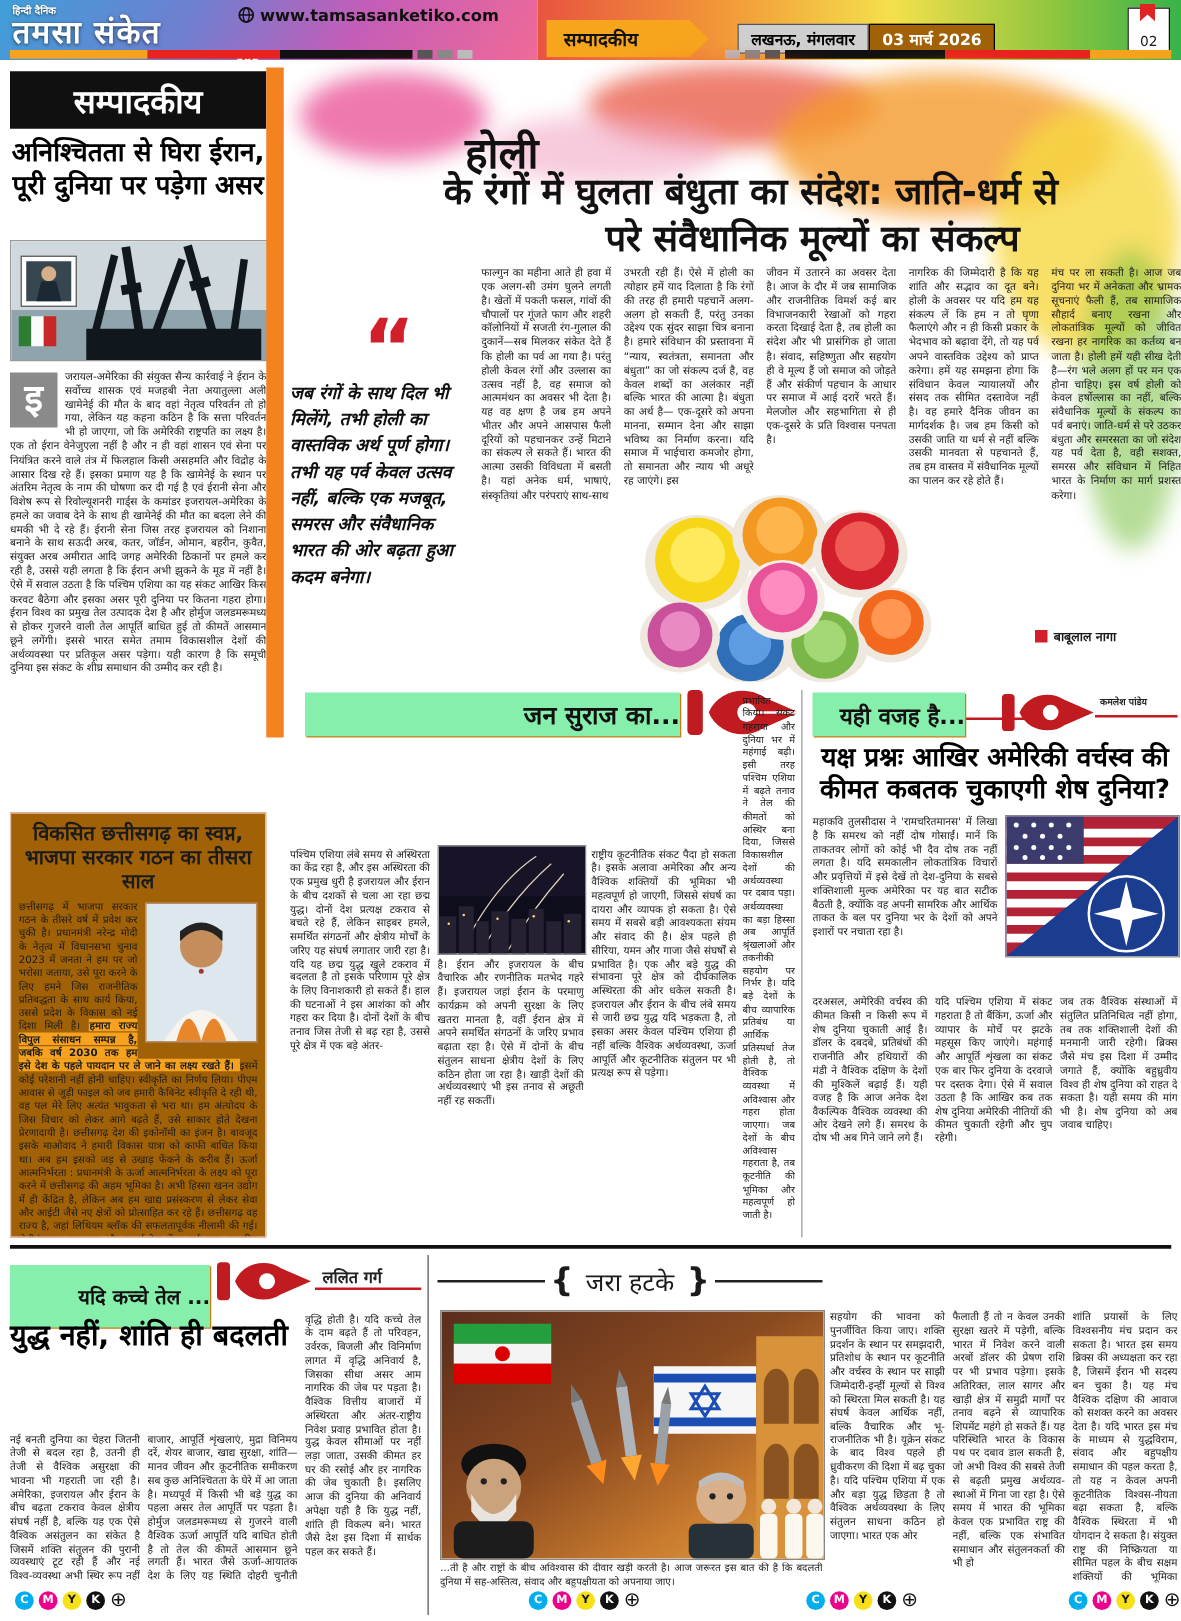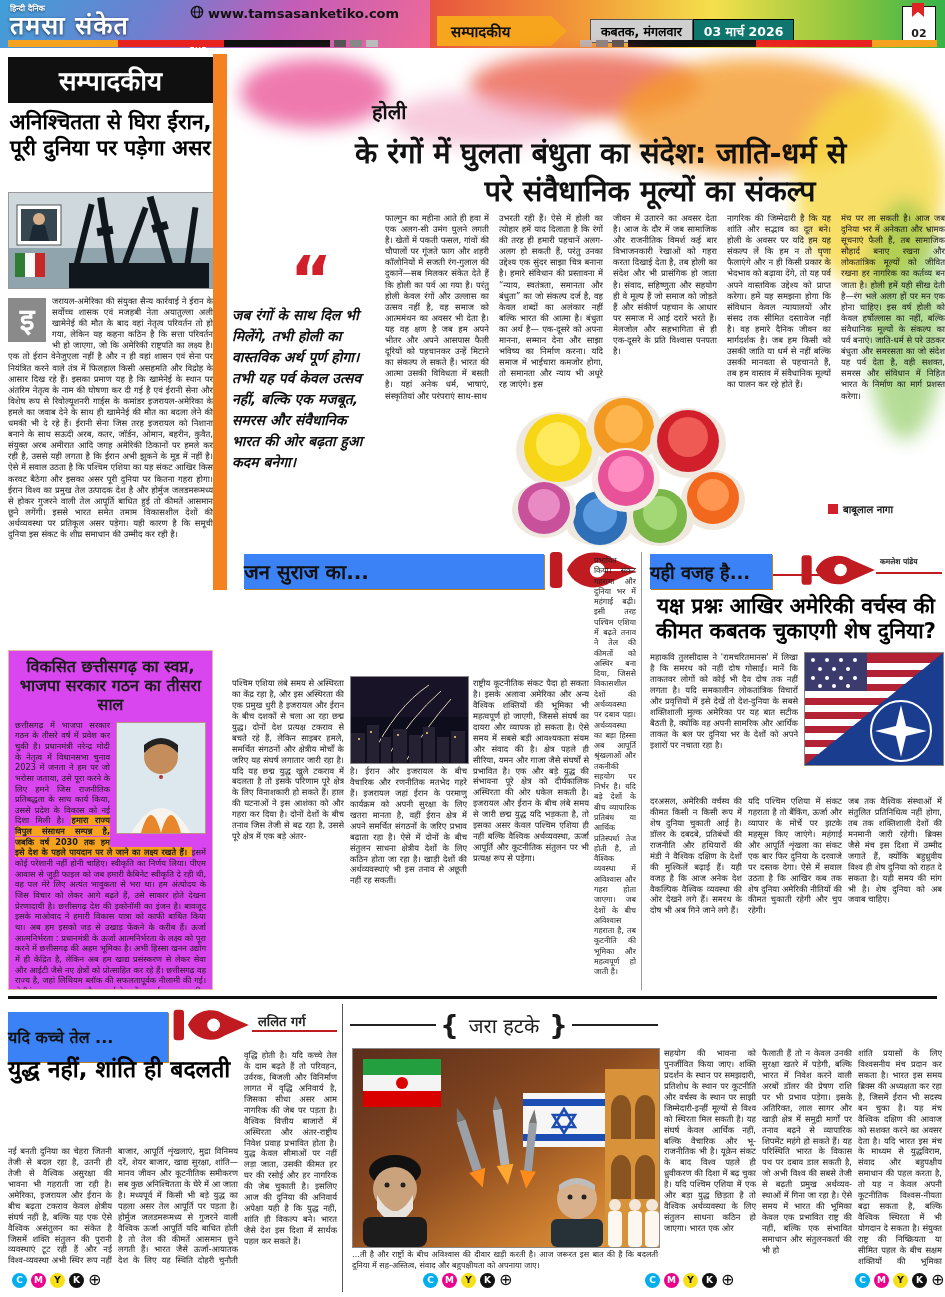--- a/index.html
+++ b/index.html
@@ -18,58 +18,58 @@
   .contacts{position:absolute;left:190px;top:4px;line-height:1.25;}
   .contact-row{display:flex;align-items:center;gap:4px;font-weight:bold;color:#111;}
   .site{font-size:13px;}.mail{font-size:12px;margin-top:30px;}
   .gmail-m{display:inline-block;width:14px;height:11px;background:#fff;border:1px solid #ddd;
     color:#e53935;font-size:10px;font-weight:bold;line-height:11px;text-align:center;}
   .ribbon{position:absolute;left:437px;top:16px;width:130px;height:30px;background:#f7a51d;
     clip-path:polygon(0 0,88% 0,100% 50%,88% 100%,0 100%);display:flex;align-items:center;}
   .ribbon span{font-size:15px;font-weight:bold;color:#111;padding-left:14px;}
   .dateline{position:absolute;left:590px;top:19px;display:flex;height:24px;}
   .date-city{background:#cfcfcf;color:#000;font-weight:bold;font-size:12.5px;display:flex;align-items:center;padding:0 10px;border:1px solid #555;}
-  .date-date{background:#0f766e;color:#fff;font-weight:bold;font-size:12.5px;display:flex;align-items:center;padding:0 10px;border:1px solid #000;}
+  .date-date{background:#a16207;color:#fff;font-weight:bold;font-size:12.5px;display:flex;align-items:center;padding:0 10px;border:1px solid #000;}
   .pageno{position:absolute;left:902px;top:6px;width:32px;height:34px;background:#fff;border:1.5px solid #111;}
   .pageno .bm{position:absolute;left:9px;top:-4px;width:12px;height:14px;background:#e02424;
     clip-path:polygon(0 0,100% 0,100% 100%,50% 62%,0 100%);}
-  .pageno .num{position:absolute;bottom:1px;width:100%;text-align:center;font-size:11px;font-weight:bold;}
+  .pageno .num{position:absolute;bottom:1px;width:100%;text-align:center;font-size:11px;font-weight:normal;}
   .strip{position:absolute;top:40px;height:7px;}
   
   .sec-label{position:absolute;left:8px;top:57px;width:205px;height:46px;background:#101010;
     color:#fff;font-size:26px;font-weight:bold;display:flex;align-items:center;justify-content:center;}
   .left-head{position:absolute;left:8px;top:110px;width:205px;font-size:21px;font-weight:bold;
     line-height:1.22;text-align:center;color:#000;}
   .guns{position:absolute;left:8px;top:192px;width:205px;height:95px;border:1px solid #999;}
   .left-body{position:absolute;left:8px;top:296px;width:205px;height:348px;font-size:8.4px;
     line-height:1.32;text-align:justify;overflow:hidden;}
   .dropcap{float:left;width:38px;height:44px;background:#8a8a8a;color:#fff;font-size:30px;font-weight:bold;
     display:flex;align-items:center;justify-content:center;margin:2px 6px 2px 0;}
-  .pinkbox{position:absolute;left:8px;top:650px;width:205px;height:340px;background:#d946ef;
+  .pinkbox{position:absolute;left:8px;top:650px;width:205px;height:340px;background:#a16207;
     border:1px solid #e5b9a8;box-sizing:border-box;padding:6px;overflow:hidden;}
   .pink-head{font-size:16px;font-weight:bold;text-align:center;line-height:1.2;margin-bottom:5px;}
   .cm-photo{float:right;width:88px;height:110px;margin:2px 0 4px 6px;border:1px solid #b9937f;}
   .pink-body{font-size:8.2px;line-height:1.3;text-align:justify;}
   .hl{background:#f6a21e;font-weight:bold;padding:0 1px;}
   .orange-bar{position:absolute;left:213px;top:54px;width:14px;height:536px;background:#f58220;}
   
   .blob{position:absolute;border-radius:50%;filter:blur(9px);}
-  .lead-l1{position:absolute;left:372px;top:98px;font-size:20px;font-weight:bold;color:#111;text-align:right;}
+  .lead-l1{position:absolute;left:372px;top:98px;font-size:34px;font-weight:bold;color:#111;text-align:right;}
   .lead-l2{position:absolute;left:355px;top:132px;width:590px;font-size:29px;font-weight:bold;color:#111;}
   .lead-l3{position:absolute;left:355px;top:170px;width:590px;font-size:29px;font-weight:bold;color:#111;text-align:center;}
   .quote-mark{position:absolute;left:290px;top:248px;font-size:64px;color:#d21f2c;font-weight:bold;line-height:1;}
   .pull-quote{position:absolute;left:232px;top:305px;width:132px;font-size:14px;font-weight:bold;
     font-style:italic;line-height:1.5;color:#101010;}
   .lead-col{position:absolute;top:213px;width:104px;height:332px;font-size:8.4px;line-height:1.32;
     text-align:justify;overflow:hidden;}
   .bowls{position:absolute;left:500px;top:388px;width:245px;height:158px;background:#fff;}
   .lead-byline{position:absolute;left:828px;top:502px;font-size:10px;font-weight:bold;display:flex;align-items:center;gap:5px;}
   .redsq{width:10px;height:10px;background:#d21f2c;display:inline-block;}
   
-  .kicker{position:absolute;background:#3b82f6;display:flex;align-items:center;justify-content:flex-start;
+  .kicker{position:absolute;background:#86efac;display:flex;align-items:center;justify-content:flex-end;
     font-weight:bold;color:#111;box-shadow:1px 1px 0 #c87f12;}
   .author{position:absolute;font-size:13px;font-weight:bold;color:#222;}
   .author-line{position:absolute;height:2px;background:#c11b22;}
   .divider-v{position:absolute;width:1px;background:#9a9a9a;}
   .headline{position:absolute;font-weight:bold;color:#000;text-align:center;line-height:1.18;}
   .body-col{position:absolute;font-size:8.3px;line-height:1.32;text-align:justify;overflow:hidden;}
   .photo{position:absolute;border:1px solid #888;overflow:hidden;}
   
   .bottom-bar{position:absolute;left:8px;top:996px;width:929px;height:3px;background:#111;}
   .zara-wrap{position:absolute;left:350px;top:1008px;width:308px;height:34px;display:flex;align-items:center;}
@@ -108,21 +108,21 @@
       </div>
       <div class="contact-row">
         <span class="gmail-m">M</span>
         <span class="mail">tamsasanketnews24@gmail.com</span>
       </div>
     </div>
     <div class="ribbon">
       <span>सम्पादकीय</span>
     </div>
     <div class="dateline">
-      <div class="date-city">कबतक, मंगलवार</div>
+      <div class="date-city">लखनऊ, मंगलवार</div>
       <div class="date-date">03 मार्च 2026</div>
     </div>
     <div class="pageno">
       <div class="bm"></div>
       <div class="num">02</div>
     </div>
   </div>
 
   <div class="strip" style="left:8px;width:110px;background:#f5a31e;"></div>
   <div class="strip" style="left:118px;width:106px;background:#e8231f;"></div>

